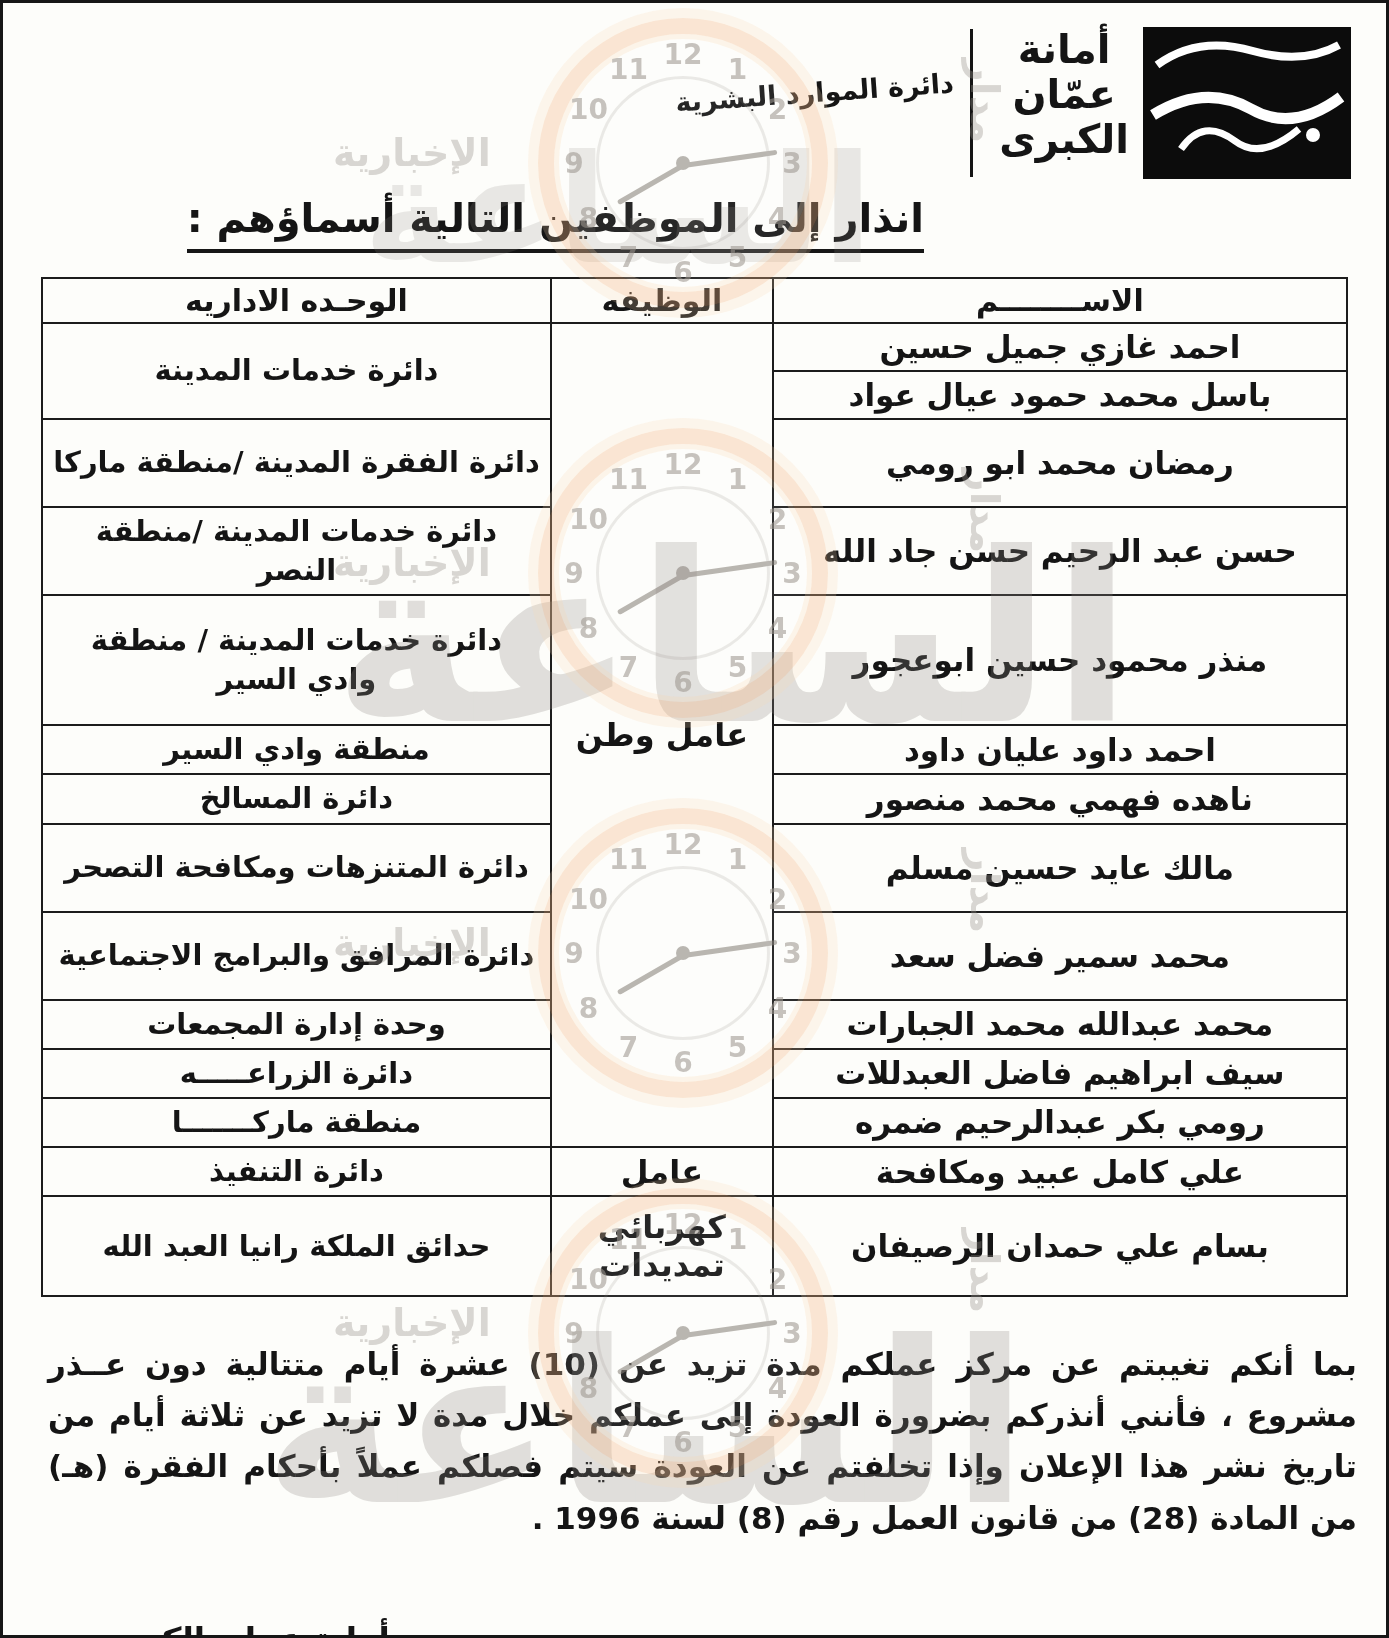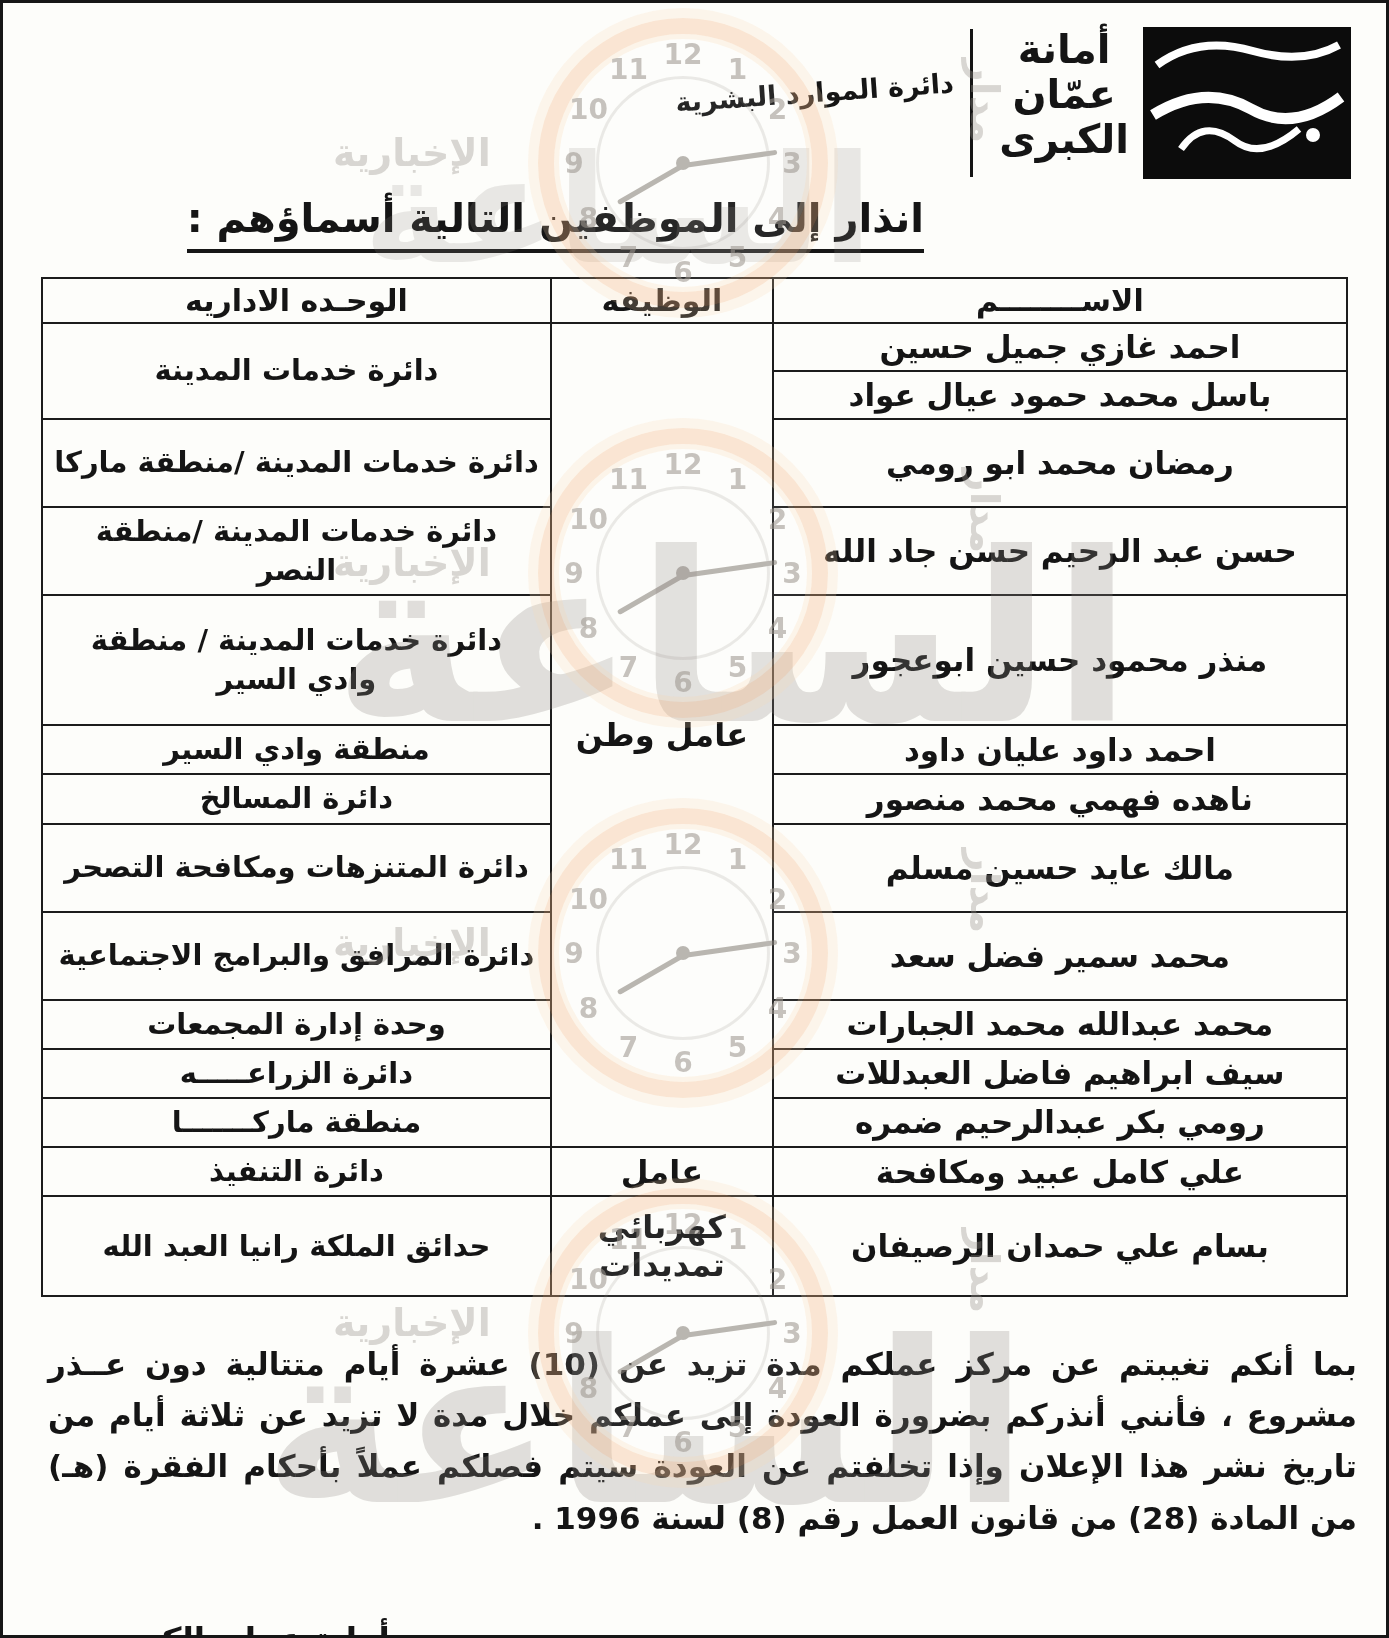--- a/index.html
+++ b/index.html
@@ -115,21 +115,21 @@
         <tr class="h1">
           <td class="c-name">احمد غازي جميل حسين</td>
           <td class="c-job" rowspan="12">عامل وطن</td>
           <td class="c-unit" rowspan="2">دائرة خدمات المدينة</td>
         </tr>
         <tr class="h1">
           <td class="c-name">باسل محمد حمود عيال عواد</td>
         </tr>
         <tr class="h2">
           <td class="c-name">رمضان محمد ابو رومي</td>
-          <td class="c-unit">دائرة خدمات المدينة /منطقة ماركا</td>
+          <td class="c-unit">دائرة الفقرة المدينة /منطقة ماركا</td>
         </tr>
         <tr class="h2">
           <td class="c-name">حسن عبد الرحيم حسن جاد الله</td>
           <td class="c-unit">دائرة خدمات المدينة /منطقة النصر</td>
         </tr>
         <tr class="h3">
           <td class="c-name">منذر محمود حسين  ابوعجور</td>
           <td class="c-unit">دائرة خدمات المدينة / منطقة وادي السير</td>
         </tr>
         <tr class="h1">

